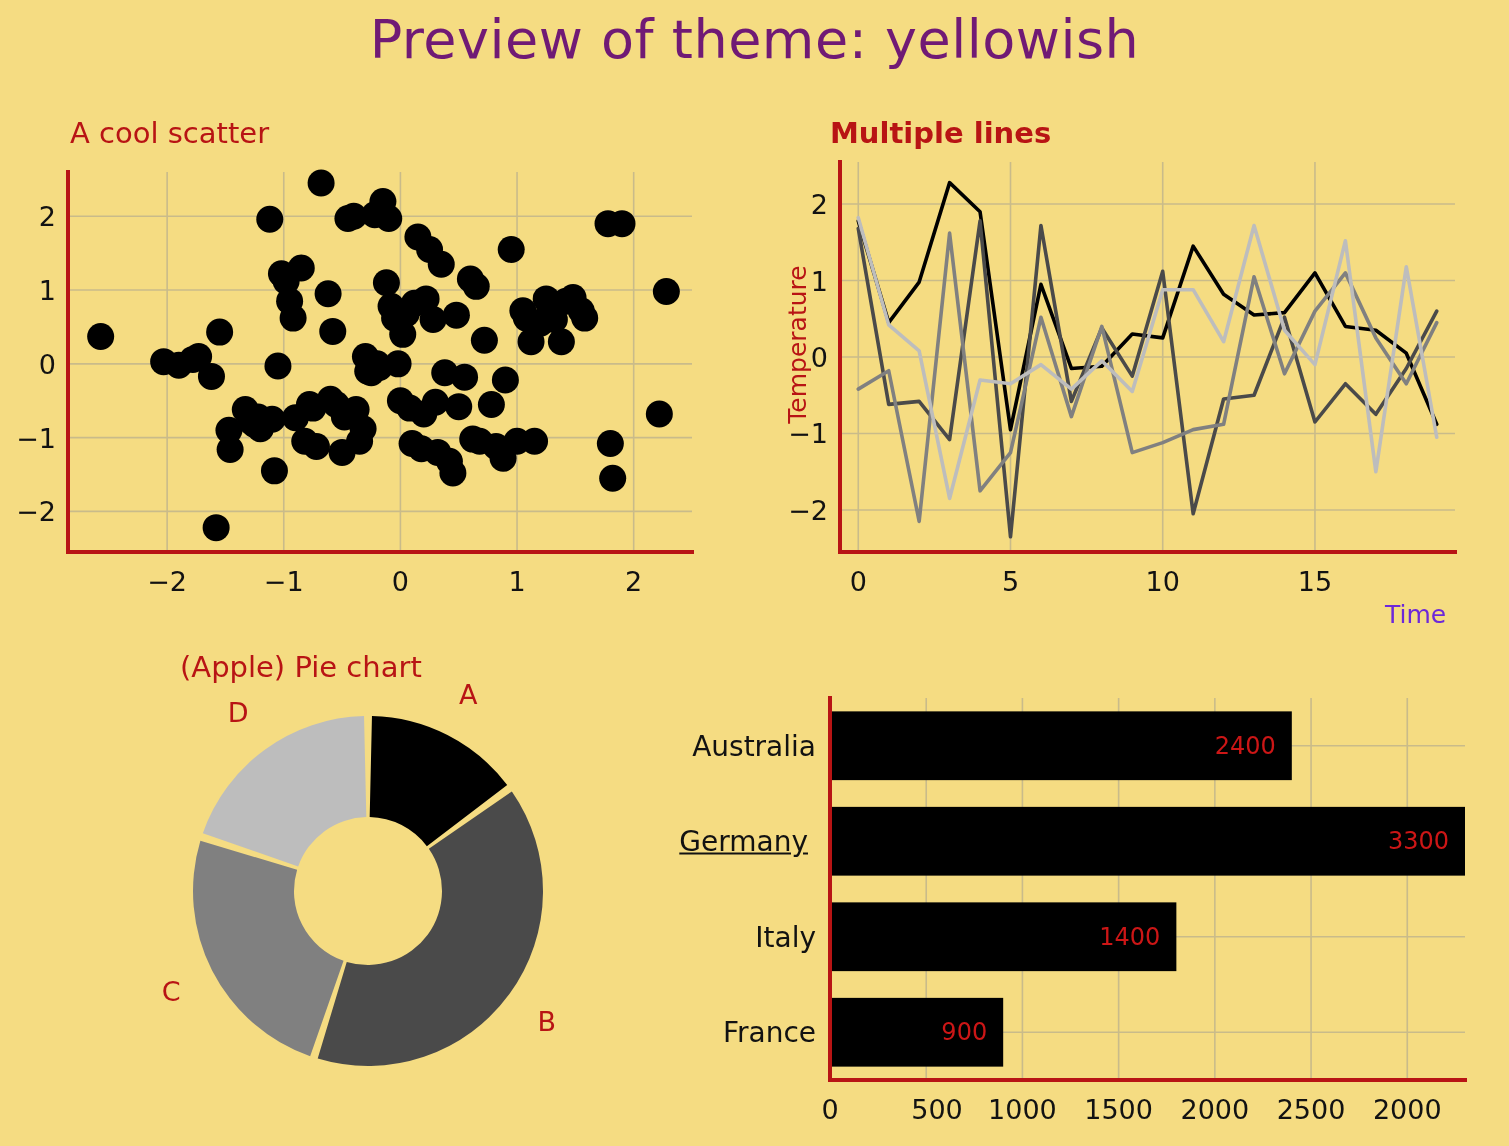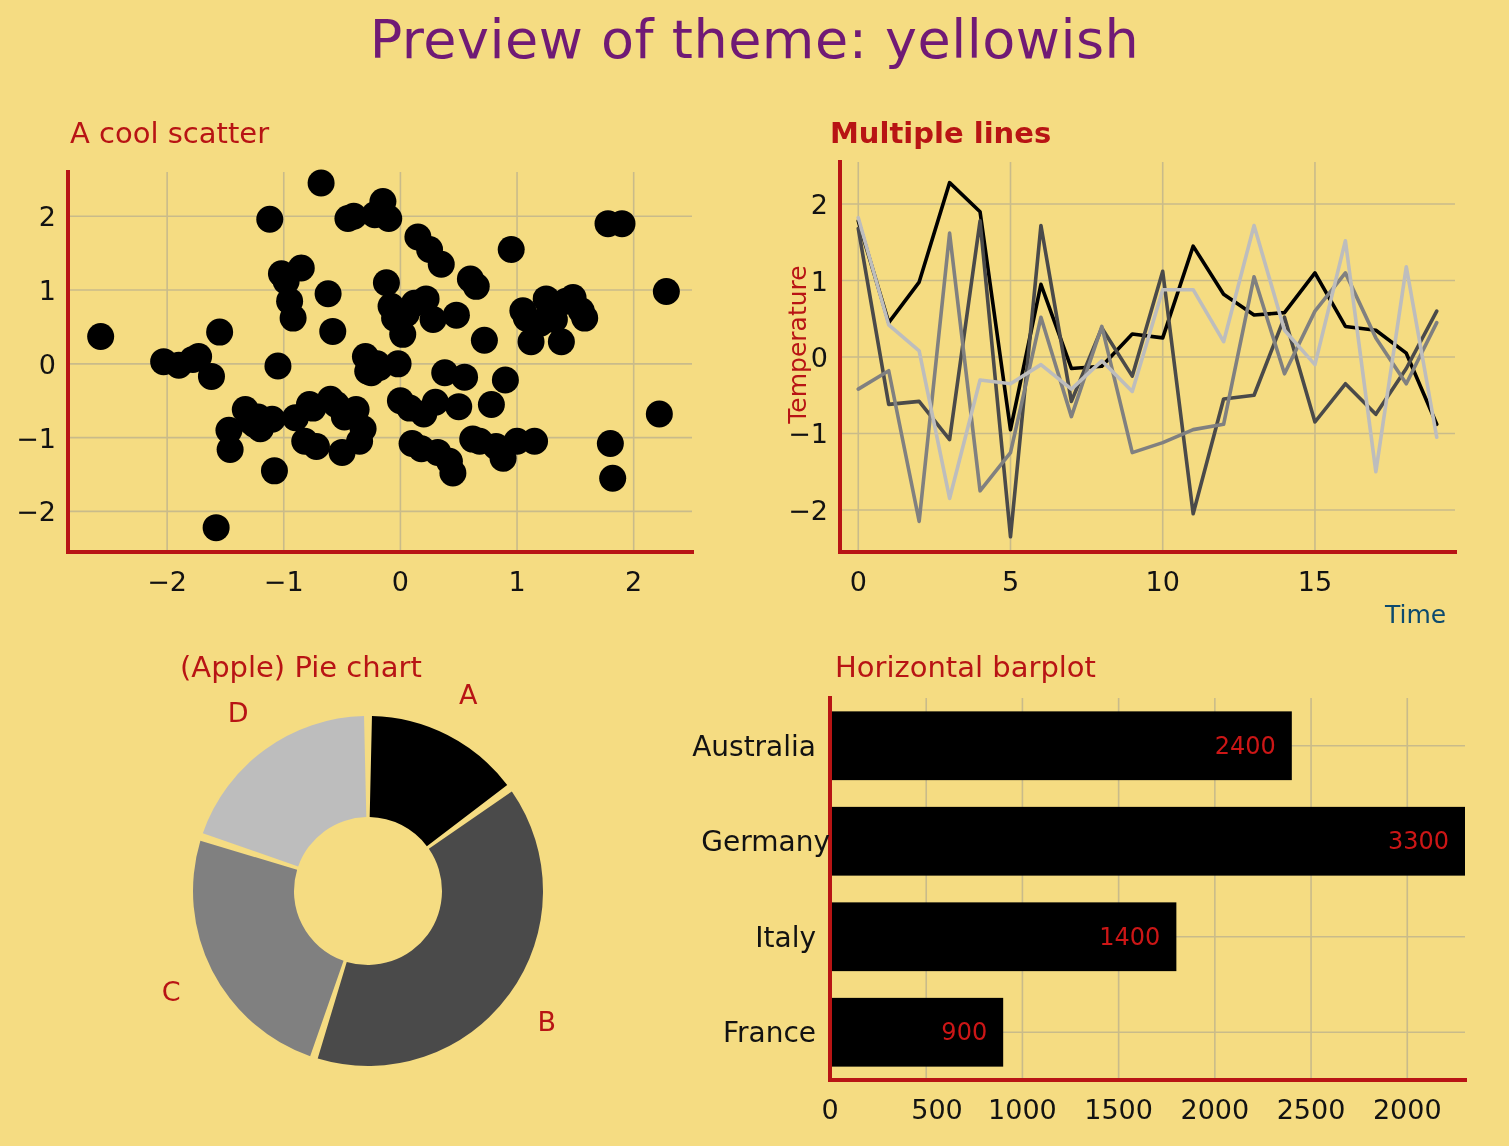--- a/index.html
+++ b/index.html
@@ -35,21 +35,21 @@
   .panel-title {
     position: absolute;
     font-size: 29px;
     color: #b81414;
     white-space: nowrap;
     font-weight: 400;
   }
   .axis-label {
     position: absolute;
     font-size: 25px;
-    color: #0c4a6e;
+    color: #6d28d9;
     white-space: nowrap;
   }
   .tick {
     position: absolute;
     font-size: 27px;
     color: #121212;
     white-space: nowrap;
   }
   .tick-x { transform: translateX(-50%); }
   .tick-y { transform: translateY(-50%); text-align: right; }
@@ -296,21 +296,20 @@
       </svg>
     <div id="pie-labels">
         <div class="pie-label" style="left: 468.332px; top: 54.0876px;">A</div>
         <div class="pie-label" style="left: 546.793px; top: 380.901px;">B</div>
         <div class="pie-label" style="left: 171.088px; top: 351.332px;">C</div>
         <div class="pie-label" style="left: 238.099px; top: 72.2072px;">D</div>
       </div>
   </div>
 
   <div class="panel" id="panel-bar" style="left:690px; top:640px; width:819px; height:506px;">
-    <div class="panel-title" id="bar-title" style="left:145px; top:10px;">Horizontal barplot</div>
     <svg id="bar-svg" width="819" height="470">
         <line x1="140" y1="58" x2="140" y2="440" class="grid"></line>
         <line x1="236.21212121212122" y1="58" x2="236.21212121212122" y2="440" class="grid"></line>
         <line x1="332.42424242424244" y1="58" x2="332.42424242424244" y2="440" class="grid"></line>
         <line x1="428.6363636363636" y1="58" x2="428.6363636363636" y2="440" class="grid"></line>
         <line x1="524.8484848484849" y1="58" x2="524.8484848484849" y2="440" class="grid"></line>
         <line x1="621.060606060606" y1="58" x2="621.060606060606" y2="440" class="grid"></line>
         <line x1="717.2727272727273" y1="58" x2="717.2727272727273" y2="440" class="grid"></line>
         <line x1="140" y1="105.75" x2="775" y2="105.75" class="grid"></line>
         <line x1="140" y1="201.25" x2="775" y2="201.25" class="grid"></line>
@@ -319,21 +318,21 @@
         <rect x="140" y="71.37" width="461.81818181818176" height="68.75999999999999" class="bar"></rect>
         <rect x="140" y="166.87" width="635" height="68.75999999999999" class="bar"></rect>
         <rect x="140" y="262.37" width="346.3636363636363" height="68.75999999999999" class="bar"></rect>
         <rect x="140" y="357.87" width="173.18181818181813" height="68.75999999999999" class="bar"></rect>
         <path d="M 140 58 L 140 440 L 775 440" class="spine"></path>
       </svg>
     <div id="bar-overlay">
         <div class="bar-value" style="left: 585.818px; top: 105.75px;">2400</div>
         <div class="bar-cat" style="left: 126px; top: 105.75px;">Australia</div>
         <div class="bar-value" style="left: 759px; top: 201.25px;">3300</div>
-        <div class="bar-cat" style="left: 140px; top: 201.25px;">Germany</div>
+        <div class="bar-cat" style="left: 118px; top: 201.25px; text-decoration: underline;">Germany</div>
         <div class="bar-value" style="left: 470.364px; top: 296.75px;">1400</div>
         <div class="bar-cat" style="left: 126px; top: 296.75px;">Italy</div>
         <div class="bar-value" style="left: 297.182px; top: 392.25px;">900</div>
         <div class="bar-cat" style="left: 126px; top: 392.25px;">France</div>
         <div class="tick tick-x" style="left: 140px; top: 454px;">0</div>
         <div class="tick tick-x" style="left: 247px; top: 454px;">500</div>
         <div class="tick tick-x" style="left: 332.424px; top: 454px;">1000</div>
         <div class="tick tick-x" style="left: 428.636px; top: 454px;">1500</div>
         <div class="tick tick-x" style="left: 524.848px; top: 454px;">2000</div>
         <div class="tick tick-x" style="left: 621.061px; top: 454px;">2500</div>

